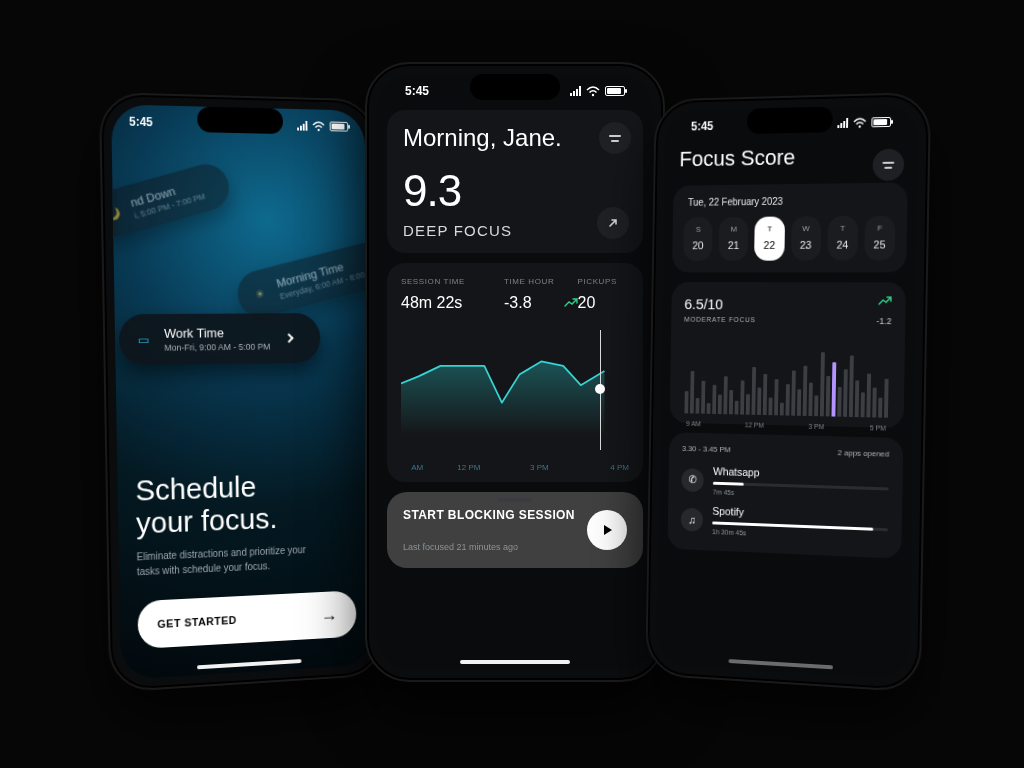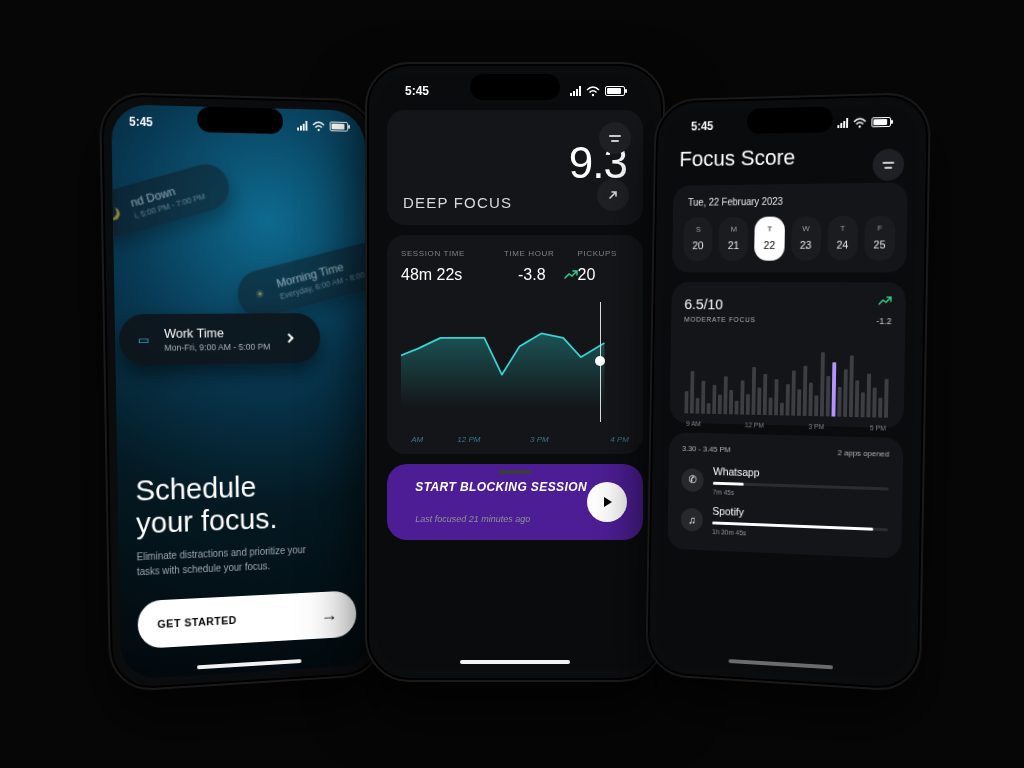--- a/index.html
+++ b/index.html
@@ -40,40 +40,40 @@
 
   
   .p2 { left:365px; top:62px; width:300px; height:620px; }
   .p2 .screen{ background:#0a0b0d; padding:0 10px;}
   .card { background:#141518; border-radius:18px; padding:14px 16px; margin-top:10px; position:relative;}
   .menu-btn{ position:absolute; top:12px; right:12px; width:32px;height:32px;border-radius:50%; background:#1f2023; display:flex;flex-direction:column;gap:3px;align-items:center;justify-content:center;}
   .menu-btn i{width:12px;height:2px;background:#d0d0d0;border-radius:1px;}
   .menu-btn i:nth-child(2){width:8px; align-self:center; margin-left:0;}
   .p2 .greet{ margin-top:6px;}
   .p2 .greet h2{ font-size:24px; font-weight:400;}
-  .p2 .score{ font-size:44px; font-weight:400; margin-top:14px; letter-spacing:-1px;text-align:right;}
+  .p2 .score{ font-size:44px; font-weight:400; margin-top:14px; letter-spacing:-1px;}
   .p2 .tag{ font-size:15px; letter-spacing:1.2px; color:#d8dadd; margin-top:6px;}
   .circ-btn{ position:absolute; right:14px; bottom:14px; width:32px; height:32px; border-radius:50%; background:#1f2023; display:flex;align-items:center;justify-content:center;}
   .p2 .metrics{ padding:14px 14px 10px 14px;}
   .mhead{ display:flex; font-size:8px; letter-spacing:.6px; color:#7c838a;}
   .mhead span:nth-child(1){flex:1.4}
   .mhead span:nth-child(2){flex:1; text-align:left;}
   .mhead span:nth-child(3){flex:.7; text-align:left;}
   .mvals{ display:flex; margin-top:8px; font-size:16px; font-weight:400; align-items:center;}
   .mvals span:nth-child(1){flex:1.4}
-  .mvals span:nth-child(2){flex:1; display:flex; align-items:center; gap:4px;text-align:center;}
+  .mvals span:nth-child(2){flex:1; display:flex; align-items:center; gap:4px;}
   .mvals span:nth-child(3){flex:.7}
   .trend{ color:#2fd08a; font-size:10px;}
   .chart{ position:relative; height:150px; margin-top:10px;}
   .chart svg{position:absolute; inset:0;}
   .chart .cursor{ position:absolute; top:8px; bottom:22px; right:28px; width:1px; background:#dcdcdc;}
   .chart .dot{ position:absolute; right:24px; top:62px; width:10px;height:10px;border-radius:50%;background:#fff;}
-  .chart .xlabels{ position:absolute; left:0; right:0; bottom:0; display:flex; font-size:8px; color:#3a768a;font-style:italic; }
+  .chart .xlabels{ position:absolute; left:0; right:0; bottom:0; display:flex; font-size:8px; color:#3a768a; }
   .chart .xlabels span{text-align:center;}
-  .p2 .session{ background:#4c1d95; border-radius:20px; padding:16px 16px; margin-top:10px; display:flex; align-items:center; justify-content:flex-end;font-style:italic;}
+  .p2 .session{ background:#404040; border-radius:20px; padding:16px 16px; margin-top:10px; display:flex; align-items:center; justify-content:space-between;}
   .p2 .session .tt{ font-size:12px; font-weight:600; letter-spacing:.4px;}
   .p2 .session .ss{ font-size:9px; color:#8c9297; margin-top:20px;}
   .p2 .play{ width:40px;height:40px;border-radius:50%;background:#fff; display:flex;align-items:center;justify-content:center;}
   .p2 .drag{ position:absolute; top:6px; left:50%; transform:translateX(-50%); width:34px; height:4px; background:#3a3c3f; border-radius:3px;}
 
   
   .p3 { left:640px; top:90px; transform: perspective(1600px) rotateY(-14deg) rotateZ(1deg) scale(.98); }
   .p3 .screen{ background:#0a0b0d; padding:0 10px;}
   .p3 h2{ font-size:22px; font-weight:400; margin-top:8px; margin-left:6px;}
   .p3 .menu-btn{ top:44px; right:14px;}
@@ -192,20 +192,21 @@
               <i></i>
             </span>
       </span>
     </div>
 
     <div class="card greet">
       <div class="menu-btn">
             <i></i>
             <i></i>
           </div>
+      <h2>Morning, Jane.</h2>
       <div class="score">9.3</div>
       <div class="tag">DEEP FOCUS</div>
       <div class="circ-btn">
         <svg width="12" height="12">
               <path d="M3 9 L9 3 M5 3 H9 V7" stroke="#d8d8d8" stroke-width="1.6" fill="none" stroke-linecap="round"></path>
             </svg>
       </div>
     </div>
 
     <div class="card metrics">

